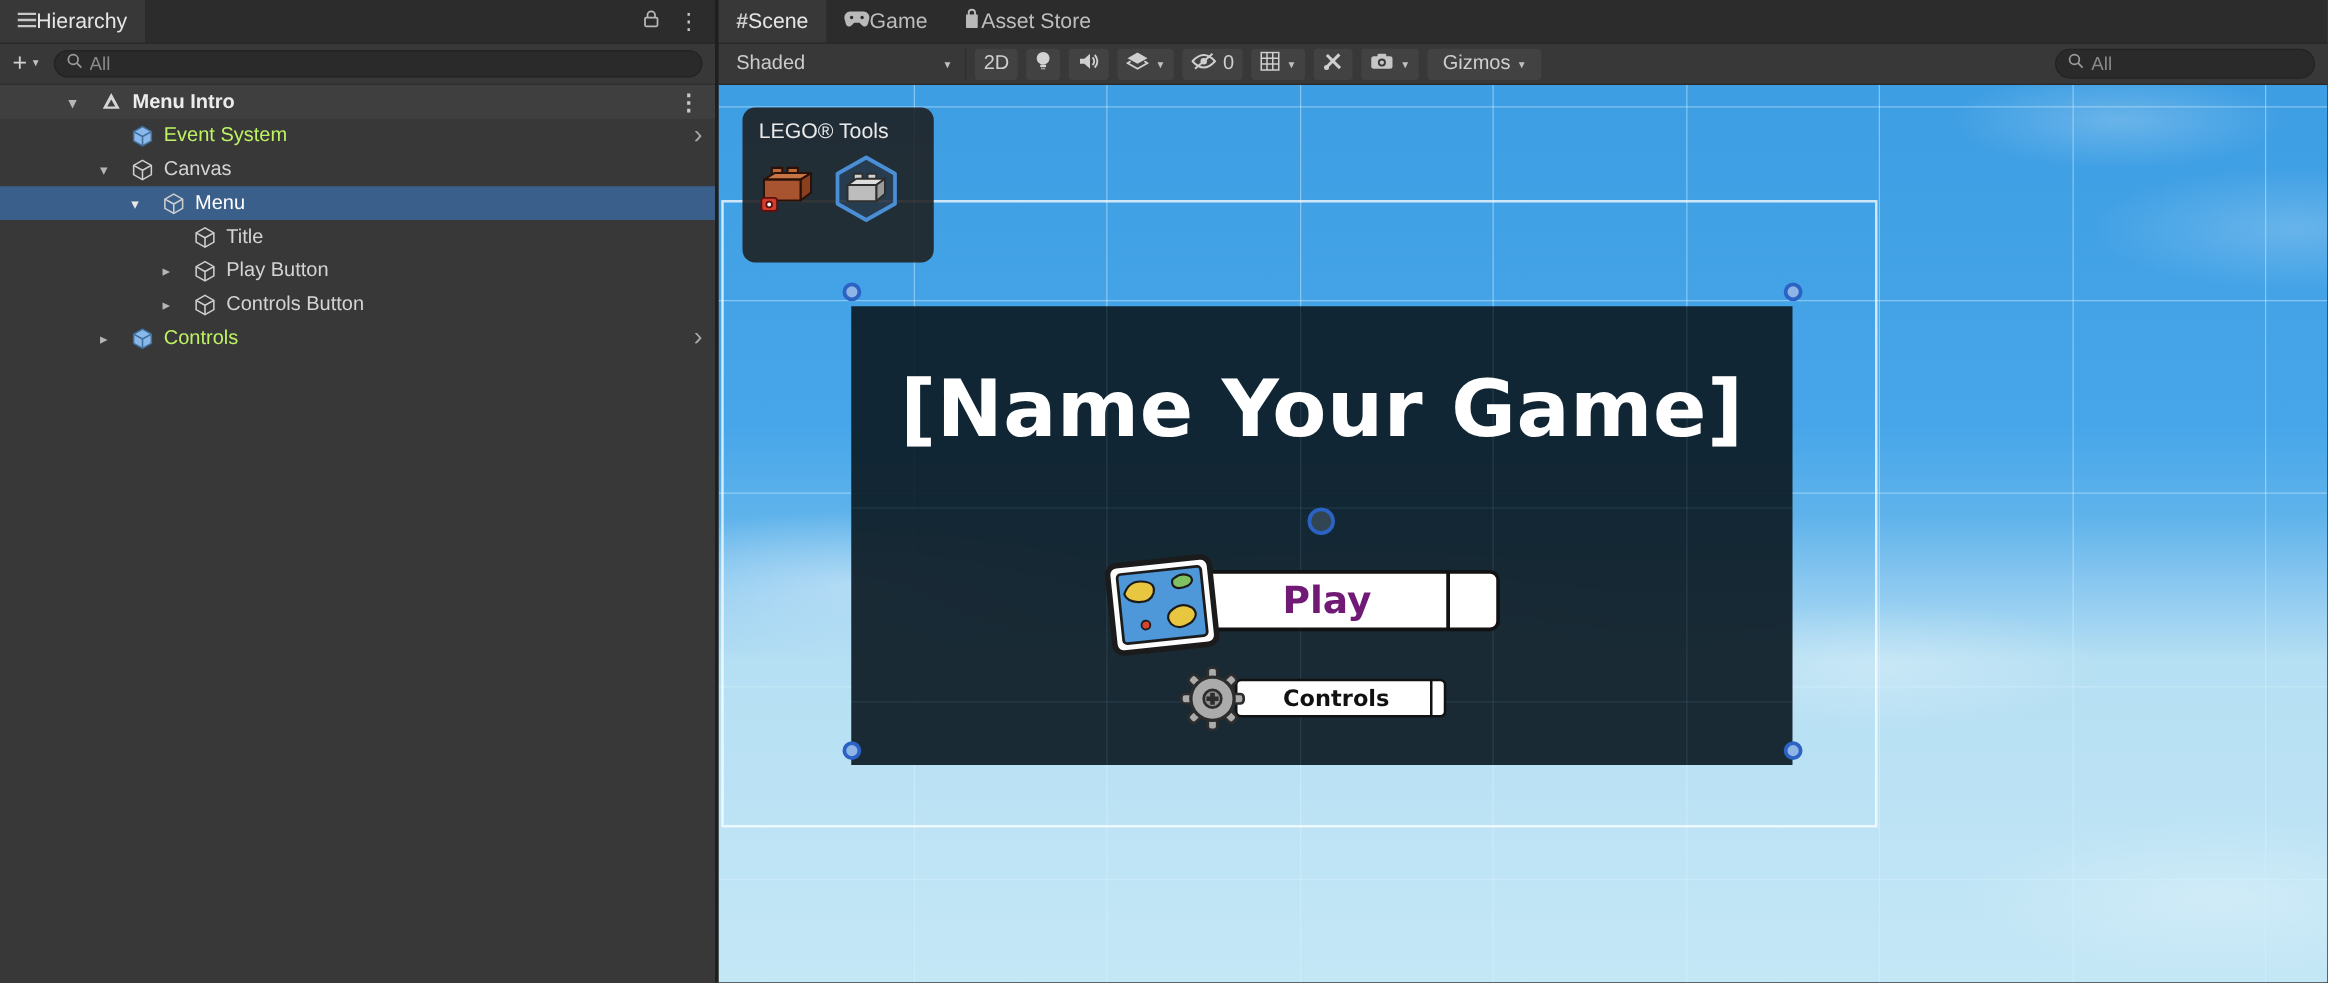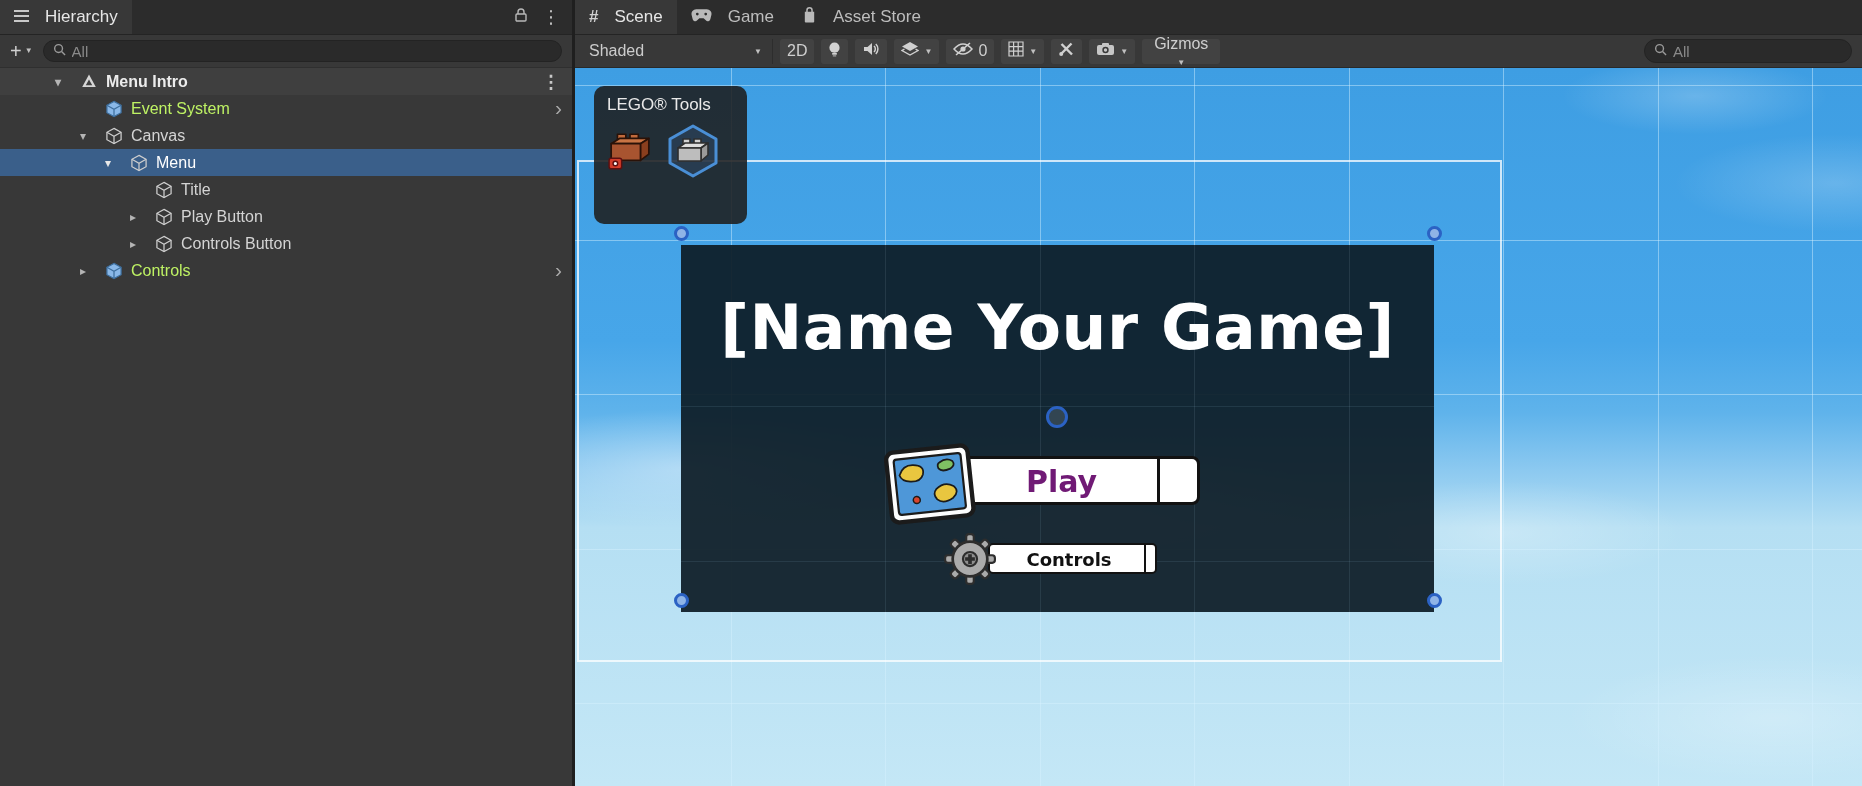--- a/index.html
+++ b/index.html
@@ -2,21 +2,21 @@
 <html><head>
 <meta charset="utf-8">
 <style>
   * { margin:0; padding:0; box-sizing:border-box; }
   html,body { width:1862px; height:786px; overflow:hidden; background:#383838;
     font-family:"Liberation Sans",sans-serif; }
   #app { position:relative; width:1862px; height:786px; display:flex; }
 
   
   .tabbar { height:35px; background:#2c2c2c; display:flex; align-items:stretch; border-bottom:1px solid #242424; }
-  .tab { display:flex; align-items:center; gap:16px; padding:0 14px; color:#bdbdbd; font-size:17px; cursor:default; }
+  .tab { display:flex; align-items:center; gap:0; padding:0 14px; color:#bdbdbd; font-size:17px; cursor:default; }
   .tab.active { background:#383838; color:#e6e6e6; }
   .tabbar-actions { margin-left:auto; display:flex; align-items:center; gap:14px; padding-right:12px; }
   .caret { font-size:8px; color:#c0c0c0; }
   .kebab { color:#c8c8c8; font-size:18px; line-height:1; }
 
   
   .hier-panel { width:572px; background:#383838; display:flex; flex-direction:column; }
   .searchrow { height:33px; background:#383838; display:flex; align-items:center; padding:0 10px; gap:10px; border-bottom:1px solid #2f2f2f; }
   .plus-btn { display:flex; align-items:center; gap:3px; color:#d0d0d0; font-size:20px; line-height:1; }
   .searchbox { flex:1; height:22px; background:#2a2a2a; border:1px solid #232323; border-radius:11px;
@@ -85,21 +85,21 @@
   .play-btn::after { content:""; position:absolute; top:-1px; bottom:-1px; right:37px; width:3px; background:#121212; }
   .play-label { position:absolute; left:0; top:50%; transform:translateY(-50%); width:197px; text-align:center;
     font-family:"DejaVu Sans","Liberation Sans",sans-serif; font-weight:bold; font-size:30px; color:#701a75; }
   .map-icon { position:absolute; left:-77px; top:-13px; transform:rotate(-6deg); }
   .controls-btn { left:307px; top:298px; width:169px; height:31px; border-width:2.5px; border-radius:5px; }
   .controls-btn::after { content:""; position:absolute; top:-1px; bottom:-1px; right:9px; width:2.5px; background:#121212; }
   .controls-label { position:absolute; left:4px; top:50%; transform:translateY(-50%); width:150px; text-align:center;
     font-family:"DejaVu Sans","Liberation Sans",sans-serif; font-weight:bold; font-size:18px; color:#111; }
   .gear-icon { position:absolute; left:-46px; top:-12px; }
 
-  .lego-panel { position:absolute; left:19px; top:18px; width:153px; height:138px;
+  .lego-panel { position:absolute; left:19px; top:18px; width:153px; height:124px;
     background:rgba(30,30,30,.88); border-radius:10px; padding:9px 13px; color:#e9e9e9; }
   .lego-title { font-size:17px; }
   .lego-icons { display:flex; align-items:center; gap:12px; margin-top:8px; }
 </style>
 </head>
 <body>
 
 <div id="app">
 
   <aside class="hier-panel">
@@ -323,21 +323,21 @@
         <span>
           <svg width="19" height="14" viewBox="0 0 19 14">
               <rect x="1" y="3" width="17" height="10" rx="2" fill="#c6c6c6"></rect>
               <rect x="6" y="1" width="7" height="3" rx="1" fill="#c6c6c6"></rect>
               <circle cx="9.5" cy="8" r="3.2" fill="#383838"></circle>
               <circle cx="9.5" cy="8" r="1.7" fill="#c6c6c6"></circle>
             </svg>
         </span>
         <span class="caret">▼</span>
       </div>
-      <div class="tb-btn" style="padding:0 12px;flex-direction:column;">
+      <div class="tb-btn" style="padding:0 12px;">
         <span>Gizmos</span>
         <span class="caret">▼</span>
       </div>
       <div class="tb-search">
         <span>
           <svg width="13" height="13" viewBox="0 0 14 14">
               <circle cx="6" cy="6" r="4.2" fill="none" stroke="#9a9a9a" stroke-width="1.5"></circle>
               <line x1="9.2" y1="9.2" x2="13" y2="13" stroke="#9a9a9a" stroke-width="1.5"></line>
             </svg>
         </span>

